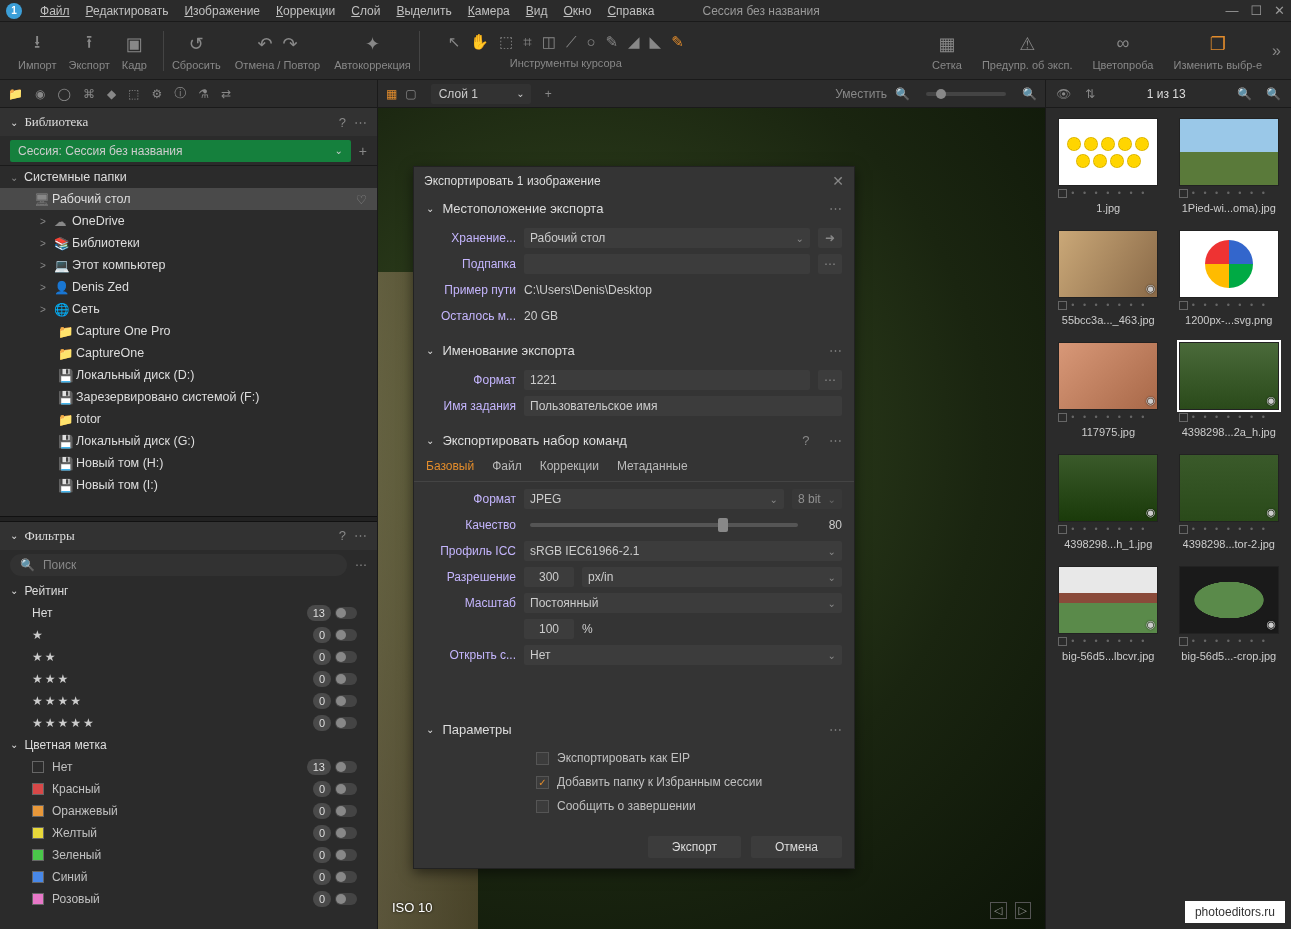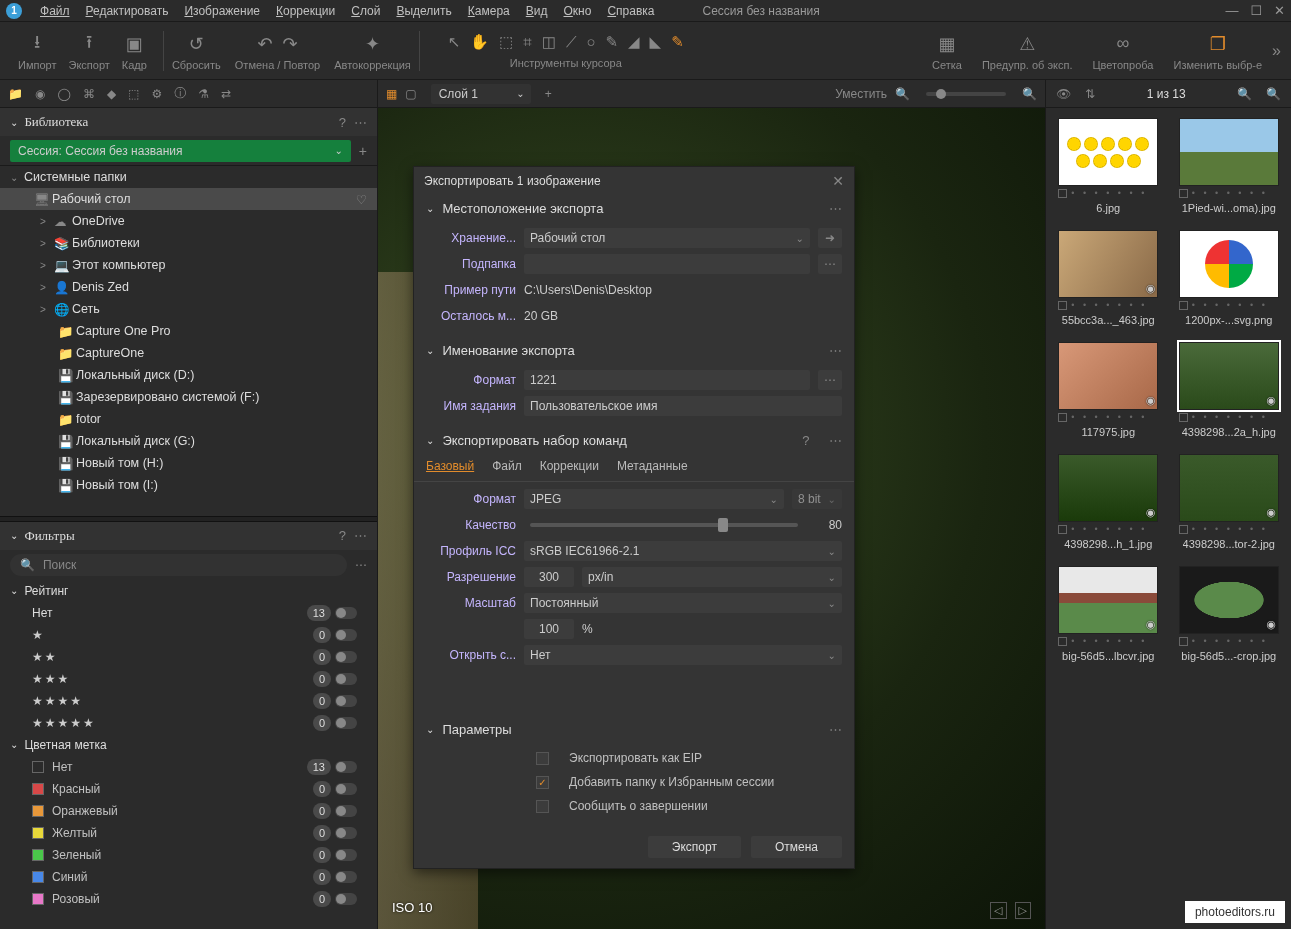--- a/index.html
+++ b/index.html
@@ -100,26 +100,26 @@
   .dlg-sec-head .actions { margin-left:auto; color:#888; font-size:13px; display:flex; gap:8px; }
   .dlg-body { padding: 4px 12px 8px; }
   .form-row { display:flex; align-items:center; height:26px; gap:8px; }
   .form-row .lbl { width:90px; text-align:right; color:#c4b5fd; font-size:12px; }
   .form-row .val { color:#ccc; }
   .form-row .input, .form-row .select { flex:1; background:#3c3c3c; height:20px; border-radius:2px; padding:0 6px; color:#ccc; display:flex; align-items:center; position:relative; }
   .form-row .select::after { content:'⌄'; position:absolute; right:6px; font-size:10px; color:#888; }
   .form-row .btn-sm { width:24px; height:20px; background:#3c3c3c; border-radius:2px; display:flex; align-items:center; justify-content:center; color:#888; }
   .tabs-row { display:flex; gap:18px; padding:6px 12px 4px; border-bottom:1px solid #444; }
   .tabs-row .t { color:#bbb; cursor:pointer; padding-bottom:4px; }
-  .tabs-row .t.active { color:#e28c2c;text-decoration:underline; }
+  .tabs-row .t.active { color:#e28c2c; }
   .slider { flex:1; height:4px; background:#555; border-radius:2px; position:relative; margin:0 6px; }
   .slider::after { content:''; position:absolute; width:10px; height:14px; background:#888; border-radius:2px; top:-5px; left:70%; }
   .dlg-footer { display:flex; gap:10px; justify-content:flex-end; padding:10px 12px; }
   .dlg-footer .btn { background:#3c3c3c; padding:4px 24px; border-radius:2px; color:#ddd; cursor:pointer; }
-  .check-row { display:flex; align-items:center; height:24px; gap:20px; padding-left:110px; }
+  .check-row { display:flex; align-items:center; height:24px; gap:8px; padding-left:110px; }
   .check-row .cb { width:13px; height:13px; background:#3c3c3c; border:1px solid #555; display:flex; align-items:center; justify-content:center; font-size:10px; }
   .check-row .cb.checked { color:#e28c2c; }
   
   .right-tabs { height:28px; background:#2b2b2b; border-bottom:1px solid #1a1a1a; display:flex; align-items:center; padding:0 10px; gap:14px; color:#888; }
   .right-tabs .counter { margin:0 auto; color:#ddd; }
   .thumbs { flex:1; overflow-y:auto; padding:10px 6px; }
   .thumb-grid { display:grid; grid-template-columns:1fr 1fr; gap:16px 8px; }
   .thumb { display:flex; flex-direction:column; align-items:center; }
   .thumb .img { width:100px; height:68px; background:#444; border:1px solid #222; position:relative; }
   .thumb.selected .img { outline:2px solid #fff; }
@@ -646,21 +646,21 @@
               <i></i>
               <i></i>
               <i></i>
               <i></i>
               <i></i>
               <i></i>
               <i></i>
               <i></i>
             </div>
             <div class="dots"><span class="sq"></span>• • • • • • •</div>
-            <div class="fname">6.jpg</div>
+            <div class="fname">1.jpg</div>
           </div>
           <div class="thumb">
             <div class="img th2"></div>
             <div class="dots"><span class="sq"></span>• • • • • • •</div>
             <div class="fname">1Pied-wi...oma).jpg</div>
           </div>
           <div class="thumb">
             <div class="img th3">
               <span class="corner">◉</span>
             </div>

